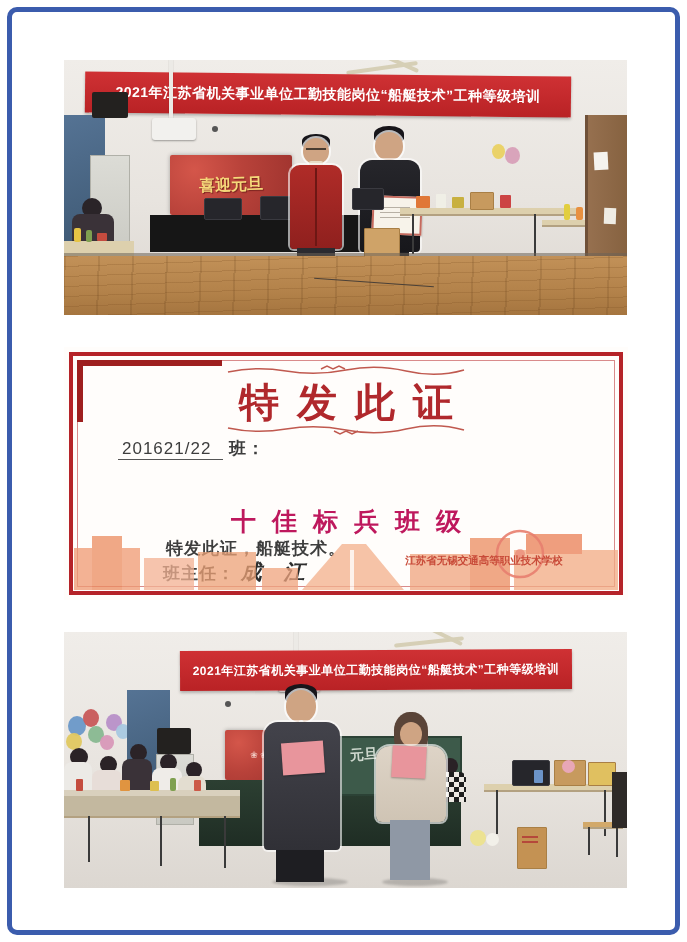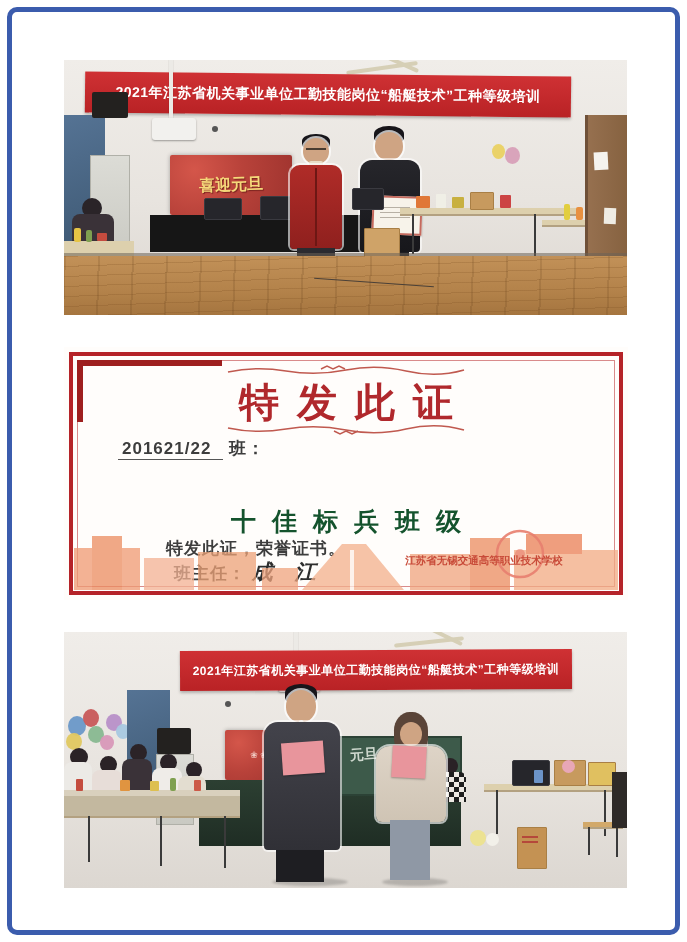--- a/index.html
+++ b/index.html
@@ -39,21 +39,21 @@
   
   .cert{position:absolute;left:64px;top:347px;width:564px;height:253px;background:#fffdfb;}
   .cert-outer{position:absolute;inset:5px;border:4px solid #b52328;}
   .cert-inner{position:absolute;inset:13px;border:1px solid #d98b8b;}
   .cert-corner{background:#9e1f1f;}
   .cert-title{left:0;right:0;top:28px;text-align:center;font-family:"DejaVu Serif","Liberation Serif",serif;
      font-weight:bold;font-size:40px;color:#b0282c;letter-spacing:18px;text-indent:18px;}
   .flourish{left:50%;transform:translateX(-50%);color:#c0594f;}
   .cert-body{color:#3d3d3d;font-weight:600;font-size:17px;letter-spacing:1px;}
   .award{left:0;right:0;text-align:center;font-family:"DejaVu Serif","Liberation Serif",serif;
-     font-weight:bold;font-size:25px;color:#14532d;letter-spacing:16px;text-indent:16px;}
+     font-weight:bold;font-size:25px;color:#be185d;letter-spacing:16px;text-indent:16px;}
   .sig-name{font-size:21px;font-weight:bold;font-style:italic;letter-spacing:8px;color:#2e2e2e;}
   .issuer{color:#c84a38;font-weight:bold;text-align:center;line-height:1.35;}
   .num-underline{border-bottom:1.5px solid #555;padding:0 12px 1px 4px;}
 </style>
 </head>
 <body>
 
 <div class="page">
   <div class="frame"></div>
 
@@ -145,26 +145,26 @@
       <path d="M2 7 Q30 1 60 6 T120 5 T180 6 T238 5" fill="none" stroke="#c0594f" stroke-width="1.6"></path>
       <path d="M95 4 l6 -3 l6 3 l6 -3 l6 3" fill="none" stroke="#c0594f" stroke-width="1.4"></path>
     </svg>
     <div class="abs cert-title">特发此证</div>
     <svg class="abs flourish" style="top:76px;" width="240" height="12" viewBox="0 0 240 12">
       <path d="M2 5 Q30 11 60 6 T120 7 T180 6 T238 7" fill="none" stroke="#c0594f" stroke-width="1.6"></path>
       <path d="M108 8 l6 3 l6 -3 l6 3 l6 -3" fill="none" stroke="#c0594f" stroke-width="1.4"></path>
     </svg>
 
     <div class="abs cert-body" style="left:54px;top:90px;">
-      <span class="num-underline" style="font-weight:bold;">201621/22</span>
+      <span class="num-underline" style="font-weight:normal;">201621/22</span>
       <span>班：</span>
     </div>
     <div class="abs award" style="top:158px;">十佳标兵班级</div>
-    <div class="abs cert-body" style="left:102px;top:190px;">特发此证，荣誉证书。</div>
-    <div class="abs cert-body" style="left:110px;top:211px;text-align:right;">
+    <div class="abs cert-body" style="left:102px;top:190px;">特发此证，船艇技术。</div>
+    <div class="abs cert-body" style="left:99px;top:211px;text-align:right;">
       <span>班主任：</span>
       <span class="sig-name">成 江</span>
     </div>
 
     <svg class="abs" style="left:10px;bottom:8px;" width="544" height="64" viewBox="0 0 544 64" opacity="0.75">
       <rect x="0" y="20" width="66" height="42" fill="#ef9a72"></rect>
       <rect x="18" y="8" width="30" height="54" fill="#ec8c60"></rect>
       <rect x="70" y="30" width="50" height="32" fill="#f3b293"></rect>
       <rect x="124" y="24" width="58" height="38" fill="#eda277"></rect>
       <polygon points="228,62 330,62 292,16 268,16" fill="#f3b08c"></polygon>

